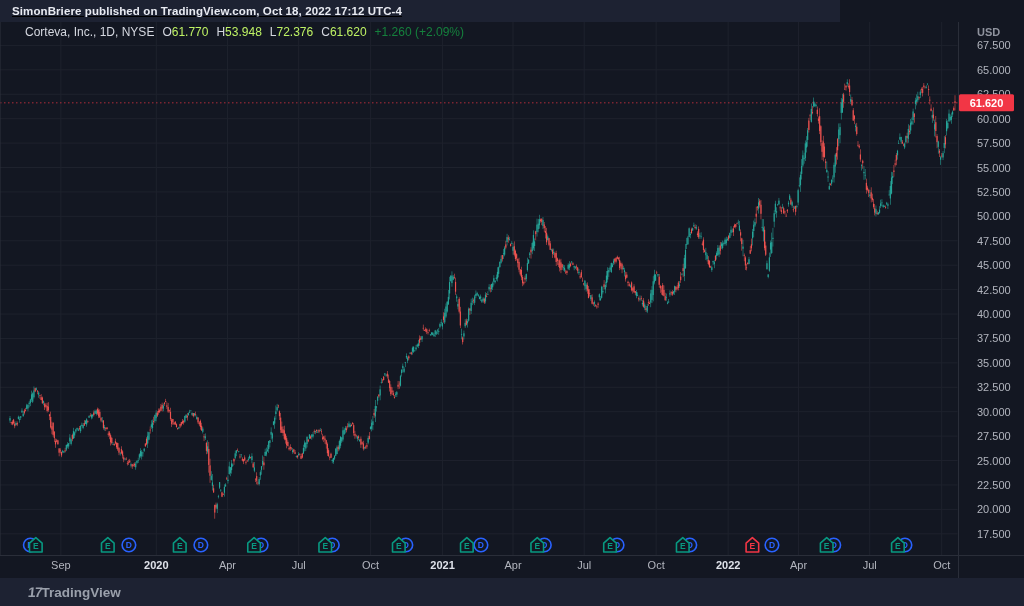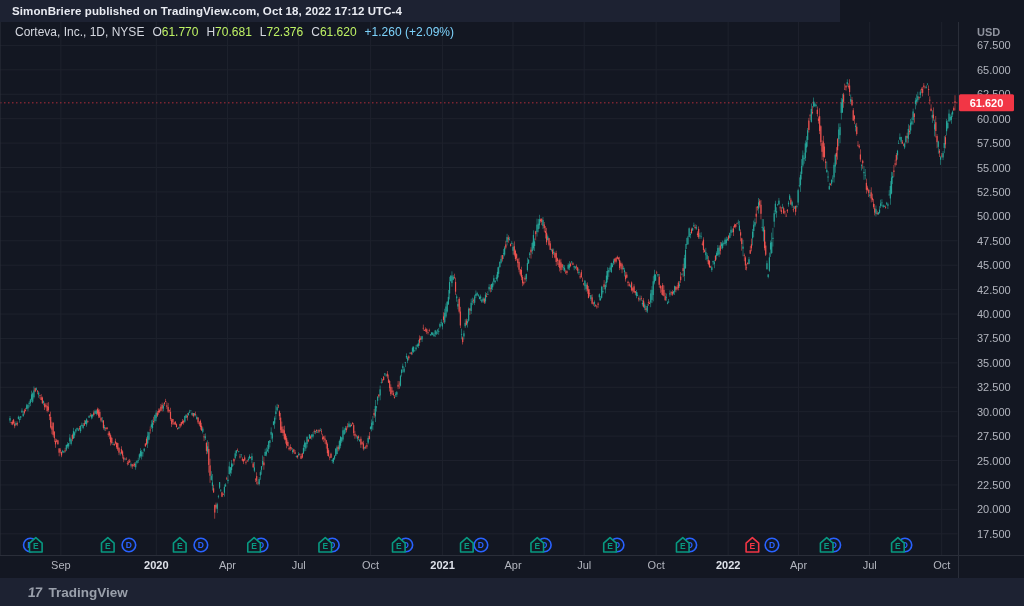--- a/index.html
+++ b/index.html
@@ -1,32 +1,32 @@
 <!DOCTYPE html>
 <html><head>
 <meta charset="utf-8">
 <style>
   html,body{margin:0;padding:0;background:#0d111c;}
   .frame{position:relative;width:1024px;height:606px;background:#131722;overflow:hidden;
          font-family:"Liberation Sans",sans-serif;}
   .topbar{position:absolute;left:0;top:0;width:840px;height:22px;background:#1d2232;
-          display:flex;align-items:center;z-index:5;}
+          display:flex;align-items:center;z-index:5;text-decoration:underline;}
   .topbar span{padding-left:12px;font-size:11.5px;font-weight:700;color:#e9ebf2;letter-spacing:.1px;}
   #chart-svg{position:absolute;left:0;top:0;z-index:1;}
-  .legend{position:absolute;left:15px;top:25px;z-index:6;font-size:12px;color:#d5d8e0;
+  .legend{position:absolute;left:25px;top:25px;z-index:6;font-size:12px;color:#d5d8e0;
           display:flex;align-items:center;gap:8px;white-space:nowrap;cursor:default;}
   .legend .sym{color:#d5d8e0;}
   .legend .kv .k{color:#d5d8e0;}
   .legend .kv .v{color:#bef264;}
-  .legend .chg{color:#7dd3fc;}
+  .legend .chg{color:#15803d;}
   .bottombar{position:absolute;left:0;top:578px;width:1024px;height:28px;background:#1d2232;
              display:flex;align-items:center;z-index:5;}
   .tvmark{margin-left:28px;font-size:14px;font-weight:900;color:#9aa0ab;letter-spacing:-1px;
           transform:skewX(-6deg);display:inline-block;}
-  .tvname{margin-left:7px;font-size:13.5px;font-weight:700;color:#9aa0ab;}
+  .tvname{font-size:13.5px;font-weight:700;color:#9aa0ab;}
 </style>
 </head>
 <body>
 
 <div class="frame">
 
   <svg id="chart-svg" width="1024" height="606">
       <g>
         <line x1="0" x2="957.5" y1="45.39999999999992" y2="45.39999999999992" stroke="#1e222d" stroke-width="1"></line>
         <line x1="0" x2="957.5" y1="69.81999999999994" y2="69.81999999999994" stroke="#1e222d" stroke-width="1"></line>
@@ -1804,21 +1804,21 @@
       </g>
     </svg>
 
   <div class="topbar">
     <span>SimonBriere published on TradingView.com, Oct 18, 2022 17:12 UTC-4</span>
   </div>
 
   <div class="legend">
     <span class="sym">Corteva, Inc., 1D, NYSE</span>
     <span class="kv"><span class="k">O</span><span class="v">61.770</span></span>
-    <span class="kv"><span class="k">H</span><span class="v">70.681</span></span>
+    <span class="kv"><span class="k">H</span><span class="v">53.948</span></span>
     <span class="kv"><span class="k">L</span><span class="v">72.376</span></span>
     <span class="kv"><span class="k">C</span><span class="v">61.620</span></span>
     <span class="chg">+1.260 (+2.09%)</span>
   </div>
 
   <div class="bottombar">
     <span class="tvmark">17</span>
     <span class="tvname">TradingView</span>
   </div>
 

